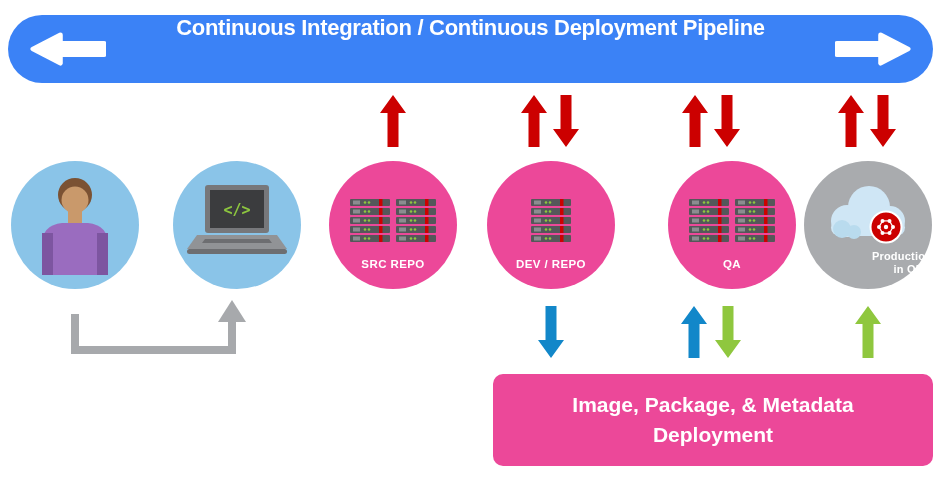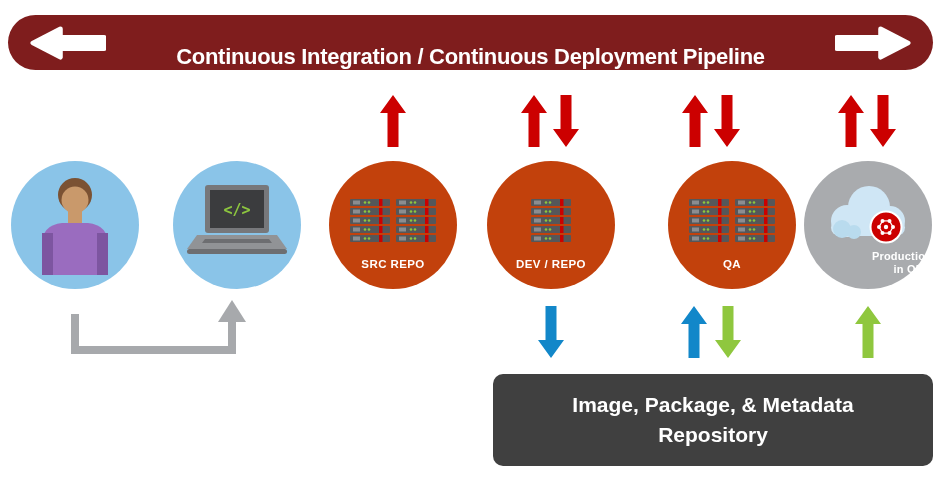--- a/index.html
+++ b/index.html
@@ -1,51 +1,51 @@
 <!DOCTYPE html>
 <html><head>
 <meta charset="utf-8">
 <style>
   html,body { margin:0; padding:0; background:#fff; }
   .canvas { position:relative; width:941px; height:500px; background:#fff;
             font-family:"Liberation Sans", sans-serif; overflow:hidden; }
 
   
-  .banner { position:absolute; left:8px; top:15px; width:925px; height:55px;
-            background:#7f1d1d; border-radius:36px;
-            display:flex; align-items:flex-end; justify-content:center; }
+  .banner { position:absolute; left:8px; top:15px; width:925px; height:68px;
+            background:#3b82f6; border-radius:36px;
+            display:flex; align-items:flex-start; justify-content:center; }
   .banner-title { color:#fff; font-weight:bold; font-size:22px; letter-spacing:-0.3px; }
   .banner-arrow { position:absolute; top:50%; margin-top:-19px; width:76px; height:38px; }
   .banner-arrow.left  { left:22px; }
   .banner-arrow.right { right:22px; transform:scaleX(-1); }
 
   
   .varrow { position:absolute; width:26px; height:52px; }
   .varrow.down { transform:rotate(180deg); }
   .red   { color:#cc0000; }
   .blue  { color:#1287c9; }
   .green { color:#8fc73e; }
 
   
   .node { position:absolute; top:161px; width:128px; height:128px; border-radius:50%; }
   .node.blue-bg  { background:#8ac4e8; }
-  .node.amber-bg { background:#c2410c; }
+  .node.amber-bg { background:#ec4899; }
   .node.gray-bg  { background:#a9abae; }
   .node .icon { position:absolute; left:50%; transform:translateX(-50%); }
   .node .label { position:absolute; left:0; right:0; bottom:19px; text-align:center;
                  color:#fff; font-weight:bold; font-size:11.5px; letter-spacing:.4px; }
   .node .label2 { position:absolute; left:0; right:0; bottom:13px; text-align:right;
                   color:#fff; font-weight:bold; font-size:11px; line-height:13px; letter-spacing:.2px; }
 
   
   .connector { position:absolute; left:55px; top:292px; }
 
   
   .repo-box { position:absolute; left:493px; top:374px; width:440px; height:92px;
-              background:#404040; border-radius:10px; color:#fff; font-weight:bold;
+              background:#ec4899; border-radius:10px; color:#fff; font-weight:bold;
               font-size:21px; line-height:30px; text-align:center;
               display:flex; flex-direction:column; justify-content:center; }
 </style>
 </head>
 <body>
 
 <div class="canvas">
 
   <svg width="0" height="0" style="position:absolute" aria-hidden="true">
     <defs>
@@ -192,16 +192,16 @@
     </svg>
   <svg class="varrow green down" style="left:715px;top:306px" viewBox="0 0 26 52">
       <use href="#varrow"></use>
     </svg>
   <svg class="varrow green" style="left:855px;top:306px" viewBox="0 0 26 52">
       <use href="#varrow"></use>
     </svg>
 
   <div class="repo-box">
     <div>Image, Package, &amp; Metadata</div>
-    <div>Repository</div>
+    <div>Deployment</div>
   </div>
 
 </div>
 
 </body></html>

